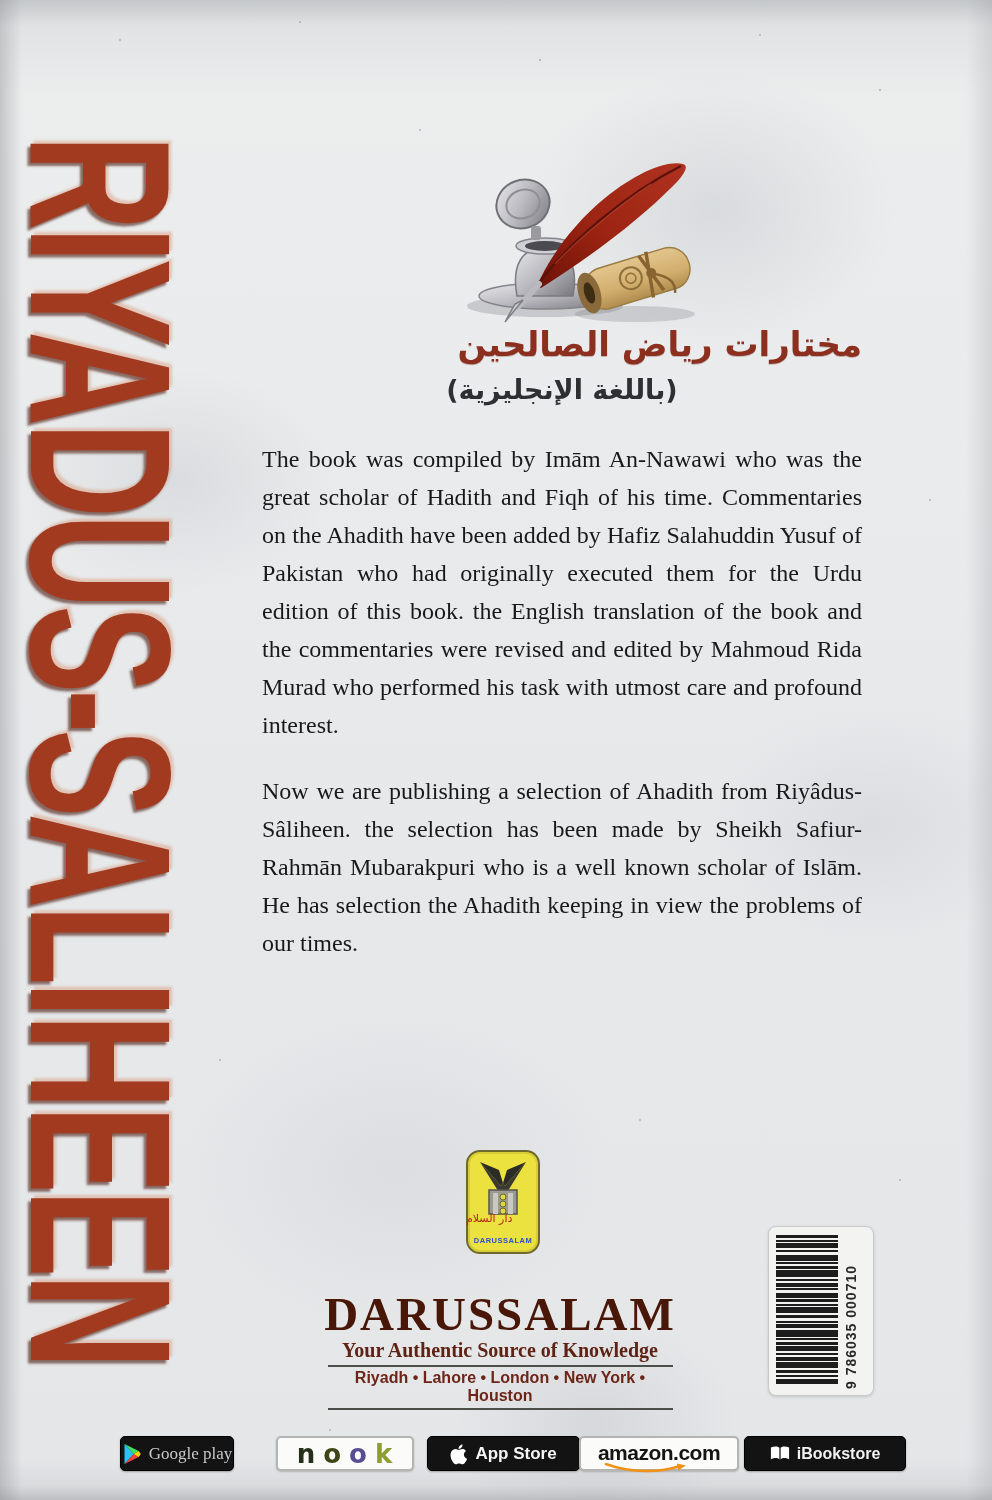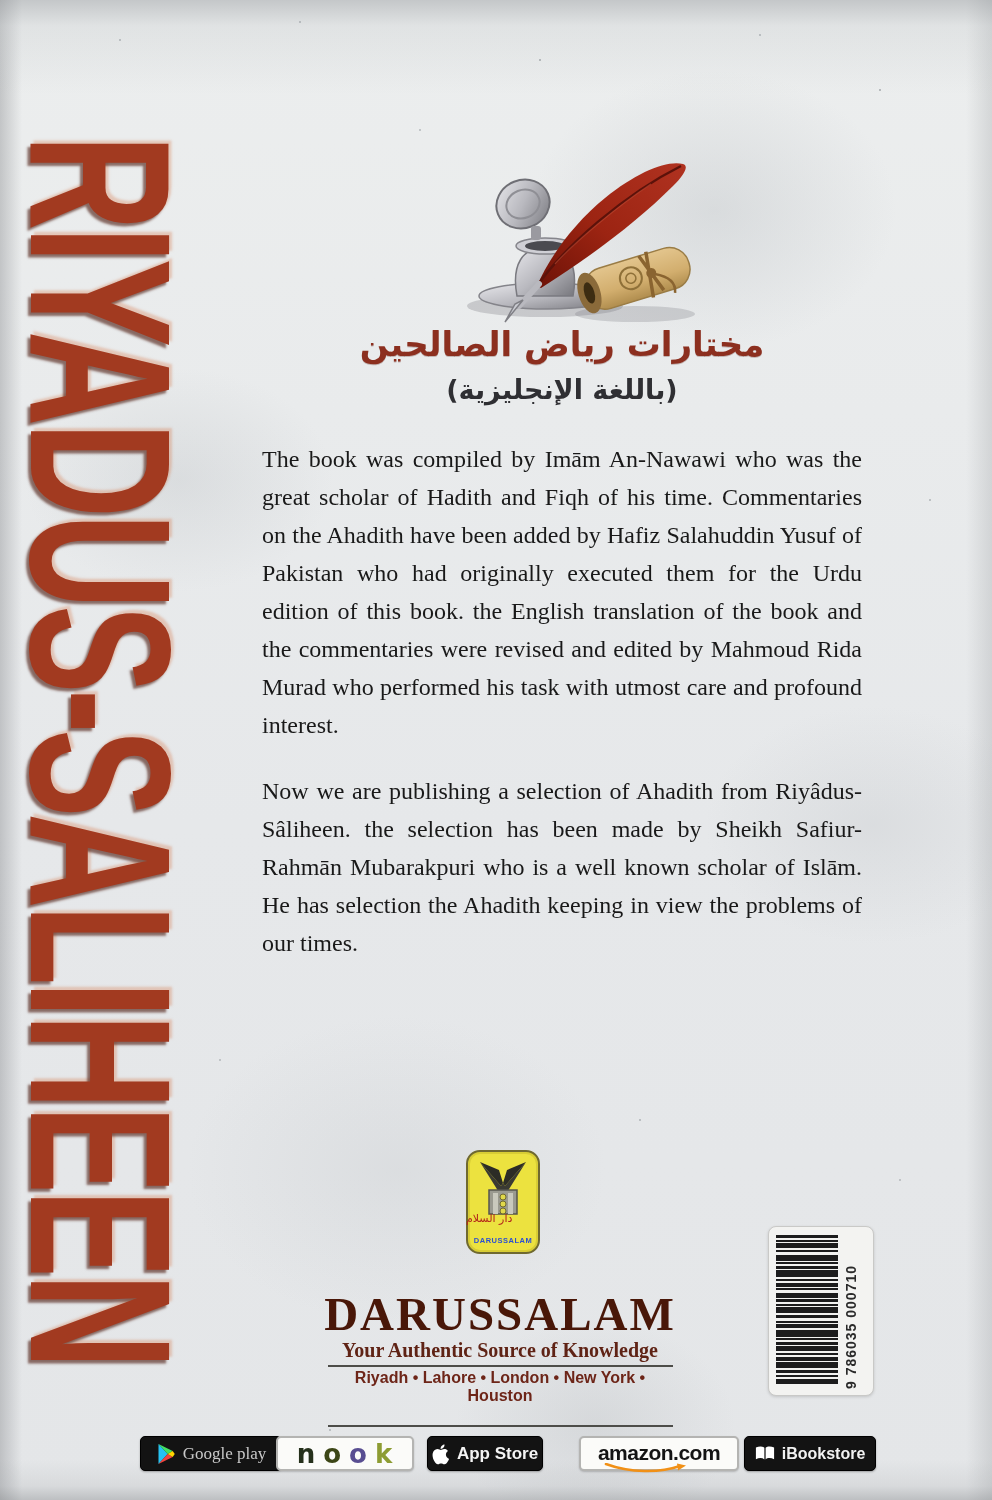--- a/index.html
+++ b/index.html
@@ -39,21 +39,21 @@
     position:absolute;left:-875px;top:645px;width:1950px;height:210px;
     transform:rotate(90deg) scaleX(0.66);transform-origin:center;
     font-family:"Liberation Sans",sans-serif;font-weight:bold;font-size:200px;
     line-height:210px;letter-spacing:-6px;text-align:center;white-space:nowrap;
     color:#a23a20;
     text-shadow:5px 3px 3px rgba(70,18,6,.6), -5px -3px 3px rgba(214,126,84,.35);
   }
 
   .illustration{position:absolute;left:445px;top:146px;width:262px;height:182px;}
 
-  .arabic-title{position:absolute;left:262px;top:324px;width:600px;text-align:center;
+  .arabic-title{position:absolute;left:262px;top:324px;width:600px;text-align:right;
     direction:rtl;font-family:"DejaVu Sans",sans-serif;font-weight:bold;font-size:34px;
     color:#8c2f1f;text-shadow:0 1px 0 rgba(80,20,10,.25);}
   .arabic-subtitle{position:absolute;left:262px;top:374px;width:600px;text-align:center;
     direction:rtl;font-family:"DejaVu Sans",sans-serif;font-weight:600;font-size:27px;
     color:#2f2f33;}
 
   .body-text{position:absolute;left:262px;top:440px;width:600px;
     font-family:"Liberation Serif",serif;font-size:24px;line-height:38px;color:#191919;
     text-align:justify;}
   .body-text p{margin:0 0 28px 0;}
@@ -68,53 +68,53 @@
   .pub-logo .logo-caption{position:absolute;left:0;right:0;top:86px;text-align:center;
     font-family:"Liberation Sans",sans-serif;font-weight:bold;font-size:7.5px;
     letter-spacing:.5px;color:#2b4fd4;}
 
   .publisher{position:absolute;left:190px;top:1290px;width:620px;text-align:center;}
   .pub-wordmark{font-family:"Liberation Serif",serif;font-weight:bold;font-size:47px;
     letter-spacing:2px;color:#491708;line-height:48px;}
   .pub-tagline{font-family:"Liberation Serif",serif;font-weight:bold;font-size:20px;
     color:#5f2315;line-height:24px;margin-top:0;}
   .pub-cities{width:345px;margin:3px auto 0;border-top:2.5px solid #4d4d49;
-    border-bottom:2.5px solid #4d4d49;padding:2px 0 20px;
+    border-bottom:2.5px solid #4d4d49;padding:2px 0 3px;
     font-family:"Liberation Sans",sans-serif;font-weight:bold;font-size:16px;
     color:#6d2518;}
 
   
   .barcode{position:absolute;left:768px;top:1226px;width:104px;height:168px;
     background:#f3f3f1;border:1px solid #c9c9c7;border-radius:8px;
     box-shadow:0 1px 3px rgba(0,0,0,.15);}
   .barcode svg{position:absolute;left:7px;top:8px;}
   .barcode-number{position:absolute;left:74px;top:162px;width:156px;
     transform:rotate(-90deg);transform-origin:0 0;
     font-family:"Liberation Sans",sans-serif;font-size:14px;font-weight:bold;
     letter-spacing:1px;color:#2a2a2a;white-space:nowrap;}
 
   
   .badge{position:absolute;top:1436px;height:35px;border-radius:5px;
     display:flex;align-items:center;justify-content:center;gap:7px;box-sizing:border-box;}
   .badge.dark{background:#131313;border:1px solid #000;box-shadow:0 1px 2px rgba(0,0,0,.3);}
   .badge.light{background:#fbfbf9;border:2px solid #b4b4b2;box-shadow:0 1px 2px rgba(0,0,0,.2);}
-  .badge-gp{left:140px;width:142px;}
+  .badge-gp{left:120px;width:114px;}
   .badge-gp .lbl{font-family:"Liberation Serif",serif;font-size:17px;color:#c9c9c9;}
   .badge-nook{left:276px;width:138px;}
   .badge-nook .ltr{font-family:"DejaVu Sans",sans-serif;font-weight:bold;font-size:26px;
     line-height:26px;letter-spacing:1px;}
   .nook-n{color:#25301b;} .nook-o1{color:#3c4616;} .nook-o2{color:#584d91;} .nook-k{color:#8d9c33;}
-  .badge-as{left:427px;width:116px;}
+  .badge-as{left:427px;width:153px;}
   .badge-as .lbl{font-family:"Liberation Sans",sans-serif;font-weight:bold;font-size:17px;color:#f4f4f4;}
   .badge-az{left:579px;width:160px;position:absolute;}
   .badge-az .az-wrap{position:relative;line-height:20px;}
   .badge-az .lbl{font-family:"Liberation Sans",sans-serif;font-weight:bold;font-size:21px;
     letter-spacing:-.5px;color:#141414;}
   .badge-az svg{position:absolute;left:4px;top:20px;}
-  .badge-ib{left:744px;width:132px;}
+  .badge-ib{left:744px;width:162px;}
   .badge-ib .lbl{font-family:"Liberation Sans",sans-serif;font-weight:bold;font-size:16px;color:#f2f2f2;}
 </style>
 </head>
 <body>
 
 <div class="cover">
   <div class="speckle"></div>
 
   <div class="spine-title">RIYADUS-SALIHEEN</div>
 

